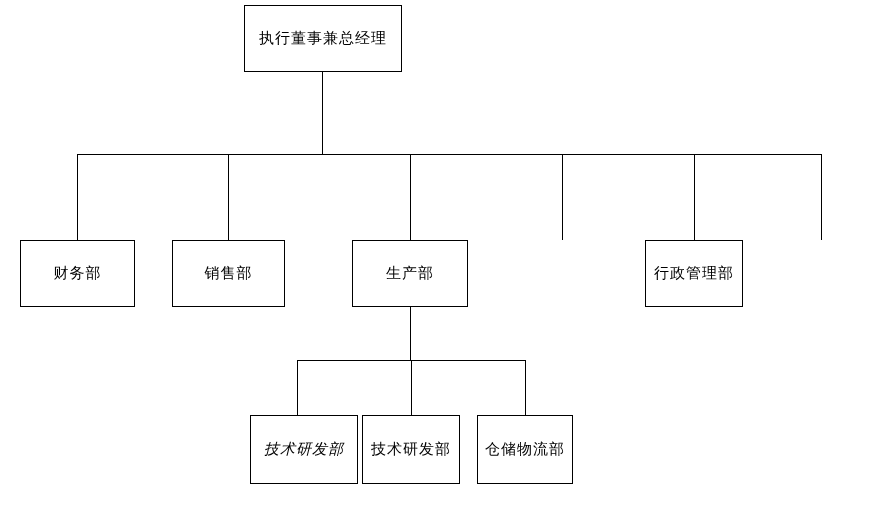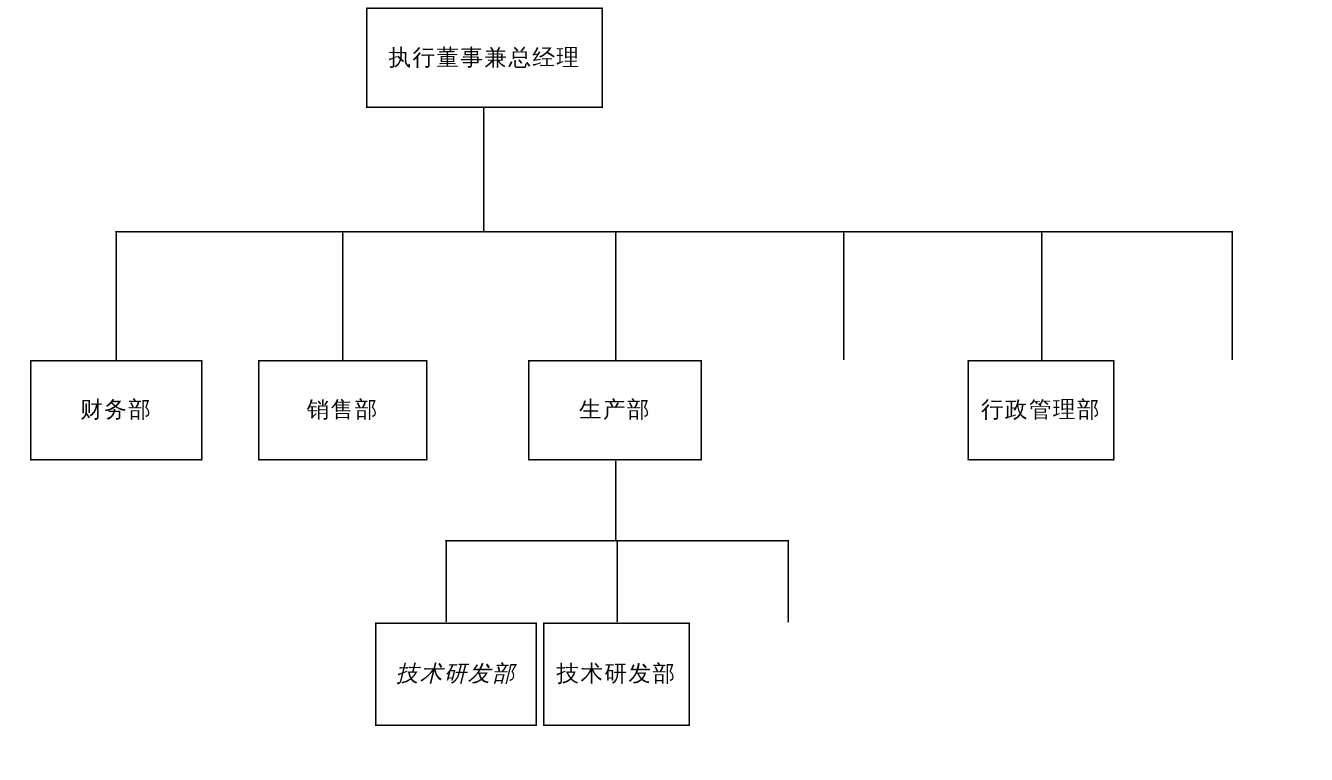--- a/index.html
+++ b/index.html
@@ -100,14 +100,17 @@
   <div class="vline" id="line-drop-rnd"></div>
   <div class="vline" id="line-drop-workshop"></div>
   <div class="vline" id="line-drop-logistics"></div>
 
   <div class="node" id="node-rnd">
     <span>技术研发部</span>
   </div>
   <div class="node" id="node-workshop">
     <span>技术研发部</span>
   </div>
+  <div class="node" id="node-logistics">
+    <span>仓储物流部</span>
+  </div>
 
 </div>
 
 </body></html>

